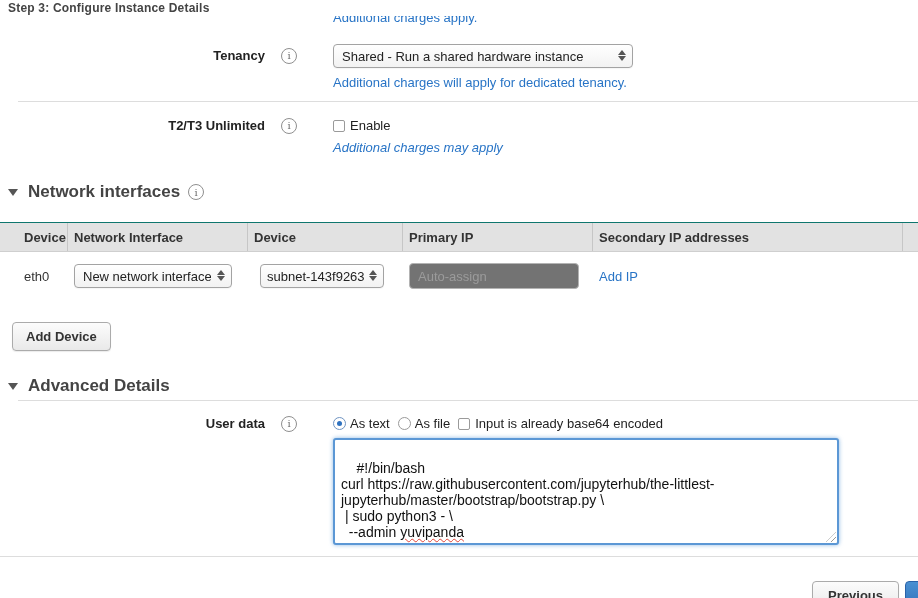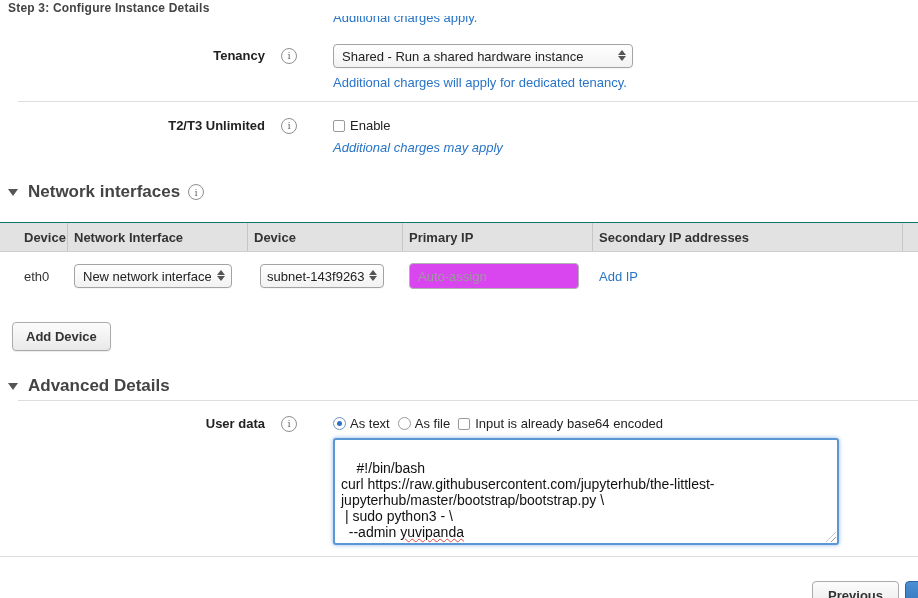--- a/index.html
+++ b/index.html
@@ -100,21 +100,21 @@
   }
   .ni-row { display: flex; align-items: center; height: 48px; padding-left: 18px; background: #fff; }
   .c-device { width: 50px; }
   .c-ni { width: 180px; }
   .c-subnet { width: 155px; }
   .c-pip { width: 190px; }
   .c-sec { width: 310px; }
   .ni-row .rcell { padding-left: 6px; }
   .txt-input {
     width: 170px; height: 26px; border: 1px solid #b3b3b3; border-radius: 4px;
-    padding: 0 8px; font-family: inherit; font-size: 13px; color: #222; background: #d946ef;
+    padding: 0 8px; font-family: inherit; font-size: 13px; color: #222; background: #737373;
   }
   .txt-input::placeholder { color: #9b9b9b; opacity: 1; }
 
   
   .btn {
     display: inline-block; border: 1px solid #ababab; border-radius: 4px;
     background: linear-gradient(#fcfcfc, #e9e9e9);
     font-weight: bold; color: #333; font-size: 13px;
     padding: 6px 13px; cursor: pointer;
     box-shadow: 0 1px 1px rgba(0,0,0,0.08);

